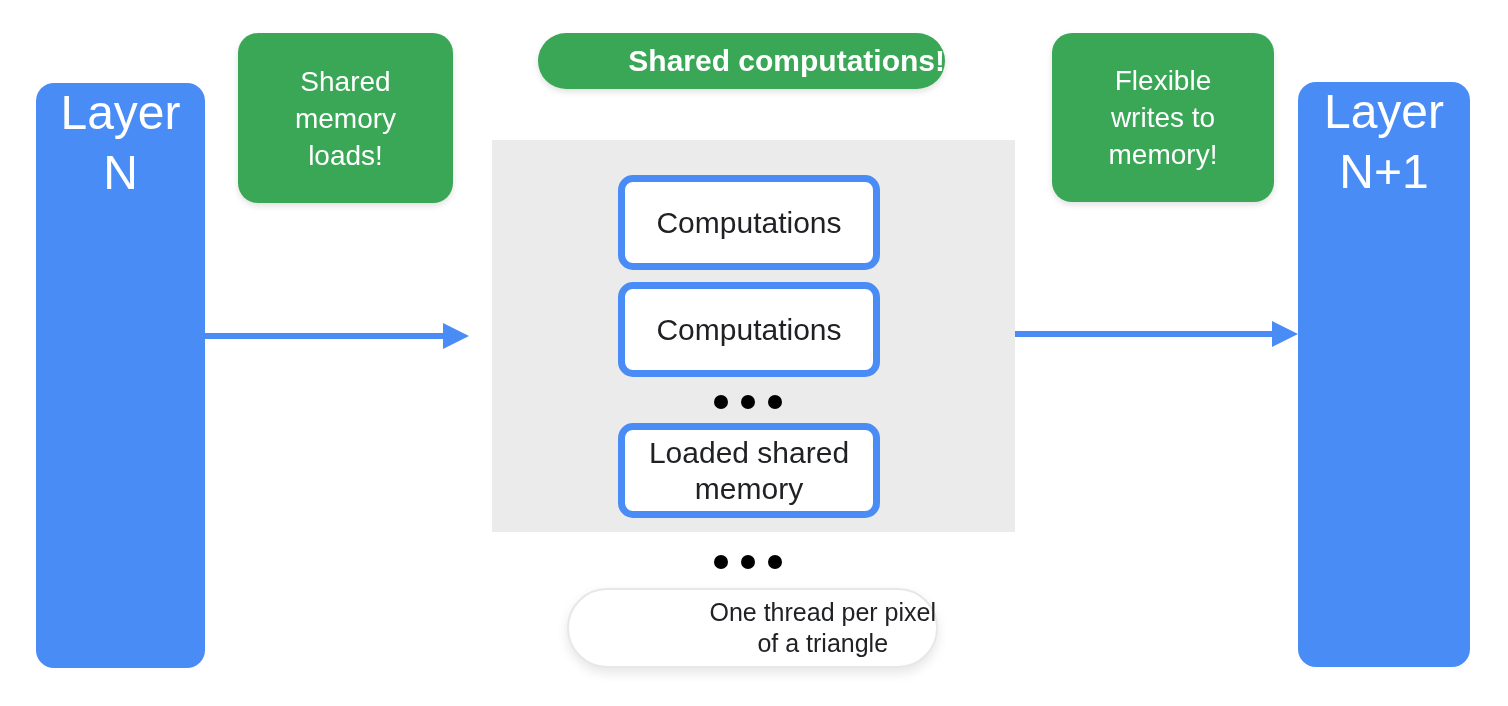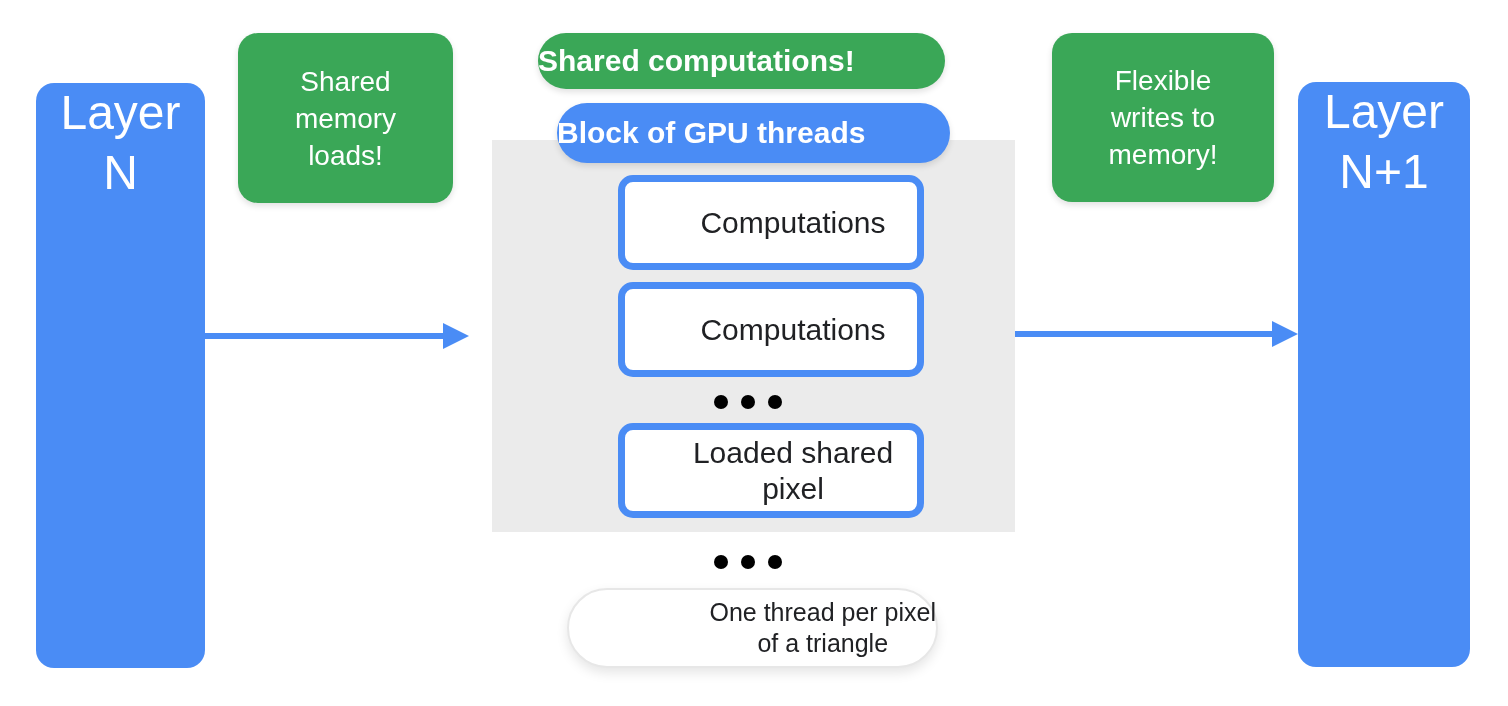--- a/index.html
+++ b/index.html
@@ -54,21 +54,21 @@
 
   
   .pill {
     position: absolute;
     border-radius: 30px;
     color: #ffffff;
     font-weight: 700;
     font-size: 30px;
     display: flex;
     align-items: center;
-    justify-content: flex-start;
+    justify-content: flex-end;
     text-align: center;
     box-shadow: 0 3px 6px rgba(0,0,0,0.12);
     z-index: 3;
   }
   .green-pill { left: 538px; top: 33px;  width: 407px; height: 56px; background: #3AA757; }
   .blue-pill  { left: 557px; top: 103px; width: 393px; height: 60px; background: #4A8CF5; }
 
   
   .gray-panel {
     position: absolute;
@@ -88,21 +88,20 @@
     border-radius: 15px;
     color: #202124;
     font-size: 30px;
     line-height: 36px;
     display: flex;
     align-items: center;
     justify-content: center;
     text-align: center;
     white-space: pre-line;
     z-index: 2;
-    padding-left: 44px;
   }
   .comp-1 { top: 175px; height: 81px; }
   .comp-2 { top: 282px; height: 81px; }
   .comp-3 { top: 423px; height: 81px; }
 
   
   .dots {
     position: absolute;
     display: flex;
     gap: 13px;
@@ -176,40 +175,37 @@
     <div class="arrow-line"></div>
     <div class="arrow-head"></div>
   </div>
 
   <div class="gray-panel"></div>
 
   <div class="pill green-pill">
     <span>Shared computations!</span>
   </div>
 
-  <div class="pill blue-pill">
-    <span>Block of GPU threads</span>
-  </div>
 
   <div class="comp-box comp-1">
     <span>Computations</span>
   </div>
   <div class="comp-box comp-2">
     <span>Computations</span>
   </div>
 
   <div class="dots dots-inside">
     <i></i>
     <i></i>
     <i></i>
   </div>
 
   <div class="comp-box comp-3">
     <span>Loaded shared
-pixel</span>
+memory</span>
   </div>
 
   <div class="dots dots-below">
     <i></i>
     <i></i>
     <i></i>
   </div>
 
   <div class="footnote-pill">
     <span>One thread per pixel

